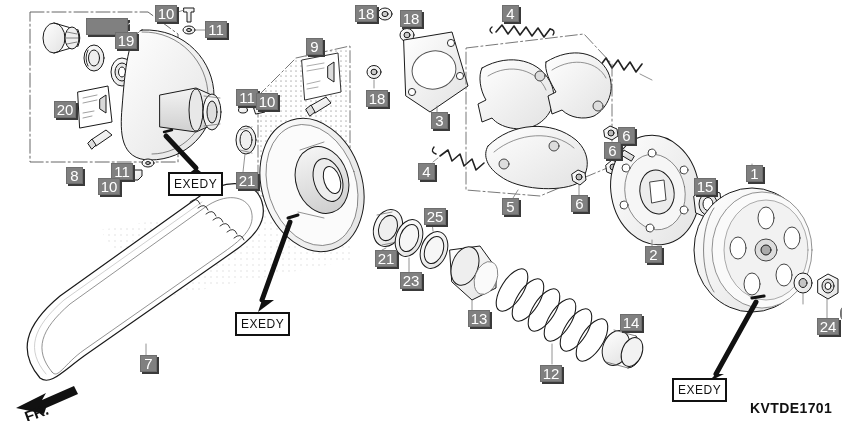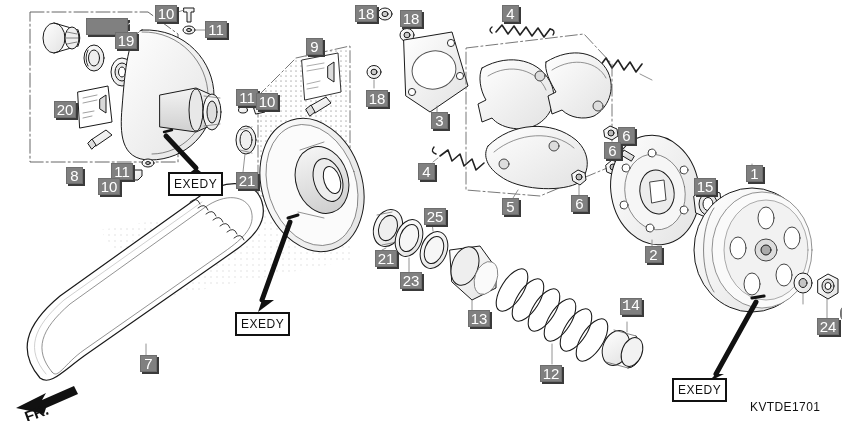--- a/index.html
+++ b/index.html
@@ -24,22 +24,22 @@
     color:#111;font-size:12px;line-height:20px;text-align:center;
     font-family:"Liberation Sans", sans-serif;font-weight:400;
     letter-spacing:.5px;padding:0 4px;}
 
   
   .frtext{position:absolute;color:#111;font-weight:bold;
     font-size:15px;font-family:"Liberation Sans", sans-serif;
     transform:rotate(-20deg);transform-origin:left bottom;}
 
   
-  .wmark{position:absolute;color:#111;font-size:12px;
-    letter-spacing:.4px;font-family:"Liberation Sans", sans-serif;}
+  .wmark{position:absolute;color:#111;font-size:14px;
+    letter-spacing:.4px;font-family:"Liberation Sans", sans-serif;font-weight:bold;}
 </style>
 </head>
 <body>
 
 <div id="stage">
 
   <svg id="art" viewBox="0 0 842 421">
     <defs>
       <pattern id="dots" width="5" height="5" patternUnits="userSpaceOnUse">
         <circle cx="1" cy="1" r="0.85" fill="#b9b9b9"></circle>
@@ -390,21 +390,21 @@
       <div class="callout w1" style="left: 502px; top: 198px;">5</div>
       <div class="callout w1" style="left: 571px; top: 195px;">6</div>
       <div class="callout w2" style="left: 236px; top: 172px;">21</div>
       <div class="callout w1" style="left: 645px; top: 246px;">2</div>
       <div class="callout w2" style="left: 424px; top: 208px;">25</div>
       <div class="callout w2" style="left: 375px; top: 250px;">21</div>
       <div class="callout w2" style="left: 400px; top: 272px;">23</div>
       <div class="callout w2" style="left: 468px; top: 310px;">13</div>
       <div class="callout w2" style="left: 840px; top: 305px; border-radius: 7px;">16</div>
       <div class="callout w2" style="left: 817px; top: 318px;">24</div>
-      <div class="callout w2" style="left: 620px; top: 298px; font-family: Liberation Mono, monospace;">14</div>
+      <div class="callout w2" style="left: 620px; top: 314px;">14</div>
       <div class="callout w2" style="left: 540px; top: 365px;">12</div>
       <div class="callout w1" style="left: 140px; top: 355px;">7</div>
     </div>
 
   <div id="stamps">
       <div class="exedy" style="left: 168px; top: 172px;">EXEDY</div>
       <div class="exedy" style="left: 235px; top: 312px;">EXEDY</div>
       <div class="exedy" style="left: 672px; top: 378px;">EXEDY</div>
     </div>
 

